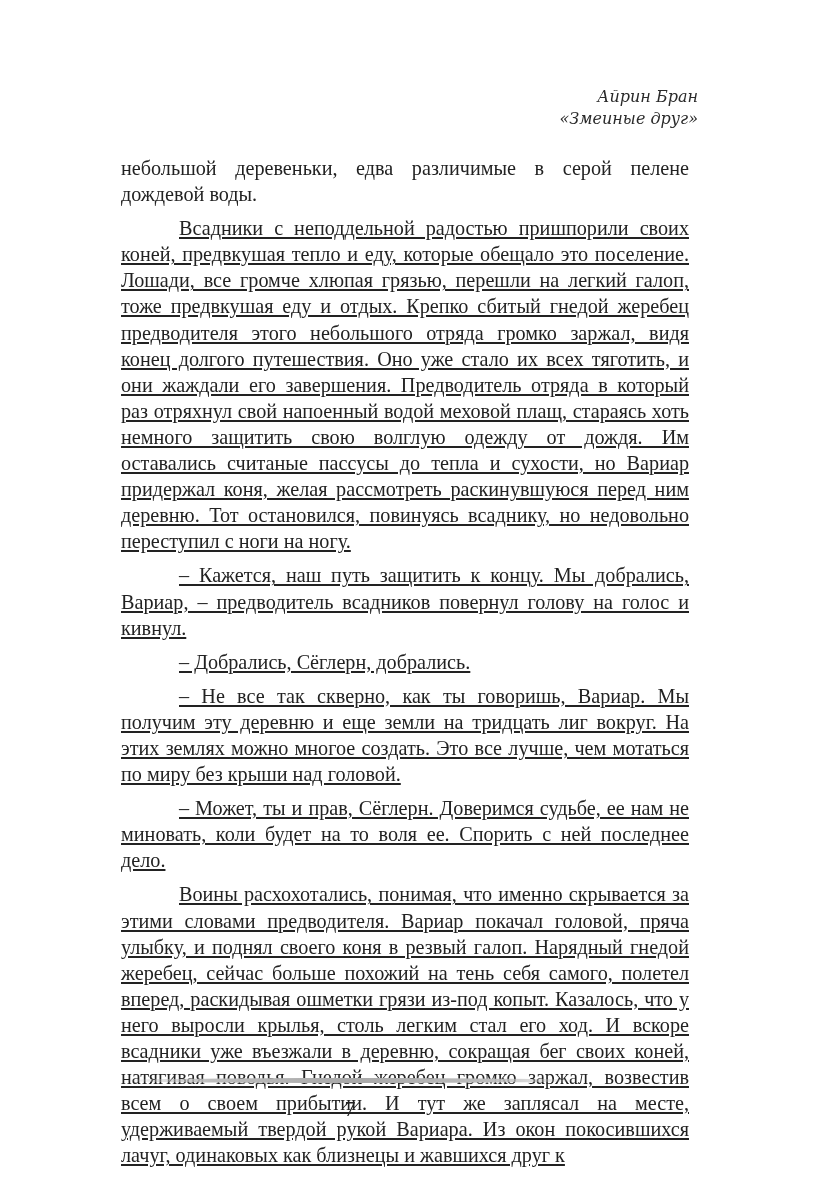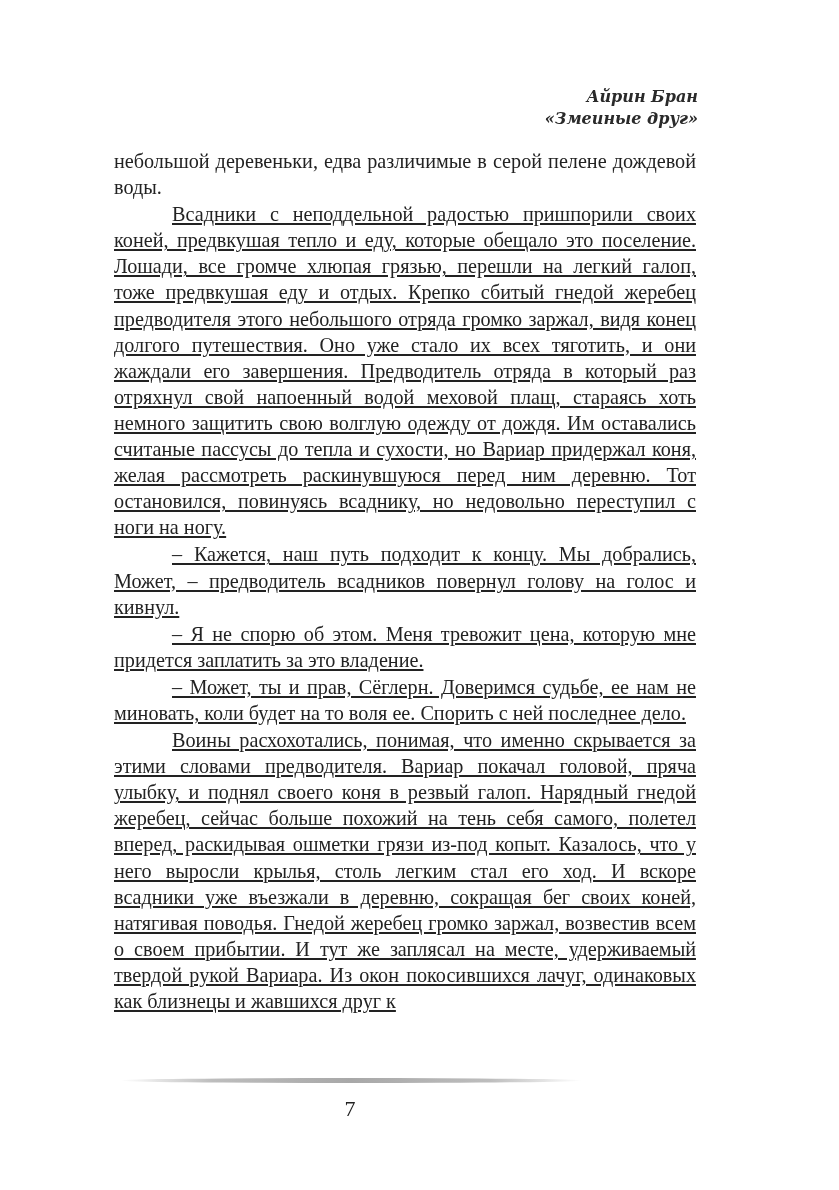--- a/index.html
+++ b/index.html
@@ -1,27 +1,27 @@
 <!DOCTYPE html>
 <html><head>
 <meta charset="utf-8">
 <style>
   html, body { margin:0; padding:0; background:#ffffff; }
   body { width:839px; height:1190px; position:relative; overflow:hidden; }
   .header {
     position:absolute; right:141px; top:86px; text-align:right;
     font-family:"DejaVu Serif", serif; font-style:italic; font-size:16px;
-    line-height:22px; color:#2a2a2a;font-weight:bold;
+    line-height:22px; color:#2a2a2a;
   }
   .body-text {
     position:absolute; left:113px; top:147px; width:584px;
     font-family:"Liberation Serif", serif; font-size:20.2px; line-height:26.1px;
     color:#222; text-align:justify; hyphens:manual;
   }
-  .body-text p { margin:1px; text-indent:0; }
+  .body-text p { margin:8px; text-indent:0; }
   .body-text p.ind { text-indent:58px;text-decoration:underline; }
   .divider {
     position:absolute; left:120px; top:1078px; width:462px; height:5px;
     background:linear-gradient(to right, rgba(180,180,180,0) 0%, #bdbdbd 20%, #a8a8a8 50%, #bdbdbd 80%, rgba(180,180,180,0) 100%);
     border-radius:50%;
   }
   .page-number {
     position:absolute; left:0; width:700px; top:1096px; text-align:center;
     font-family:"Liberation Serif", serif; font-size:22px; color:#222;
   }
@@ -30,20 +30,21 @@
 <body>
 
 <div class="header">
   <div>Айрин Бран</div>
   <div>«Змеиные друг»</div>
 </div>
 
 <div class="body-text">
   <p>небольшой деревеньки, едва различимые в серой пелене дождевой воды.</p>
   <p class="ind">Всадники с неподдельной радостью пришпорили своих коней, предвкушая тепло и еду, которые обещало это поселение. Лошади, все громче хлюпая грязью, перешли на легкий галоп, тоже предвку­шая еду и отдых. Крепко сбитый гнедой жеребец предводителя этого небольшого отряда громко заржал, видя конец долгого путешествия. Оно уже стало их всех тяготить, и они жаждали его завершения. Пред­водитель отряда в который раз отряхнул свой напоенный водой ме­ховой плащ, стараясь хоть немного защитить свою волглую одежду от дождя. Им оставались считаные пассусы до тепла и сухости, но Ва­риар придержал коня, желая рассмотреть раскинувшуюся перед ним деревню. Тот остановился, повинуясь всаднику, но недовольно пере­ступил с ноги на ногу.</p>
-  <p class="ind">– Кажется, наш путь подходит к концу. Мы добрались, Может, – предводитель всадников повернул голову на голос и кивнул.</p>
-  <p class="ind">– Я не спорю об этом. Меня тревожит цена, которую мне при­дется заплатить за это владение.</p>
+  <p class="ind">– Кажется, наш путь защитить к концу. Мы добрались, Вариар, – предводитель всадников повернул голову на голос и кивнул.</p>
+  <p class="ind">– Добрались, Сёглерн, добрались.</p>
+  <p class="ind">– Не все так скверно, как ты говоришь, Вариар. Мы получим эту деревню и еще земли на тридцать лиг вокруг. На этих землях можно многое создать. Это все лучше, чем мотаться по миру без крыши над головой.</p>
   <p class="ind">– Может, ты и прав, Сёглерн. Доверимся судьбе, ее нам не ми­новать, коли будет на то воля ее. Спорить с ней последнее дело.</p>
   <p class="ind">Воины расхохотались, понимая, что именно скрывается за этими словами предводителя. Вариар покачал головой, пряча улыбку, и поднял своего коня в резвый галоп. Нарядный гнедой же­ребец, сейчас больше похожий на тень себя самого, полетел вперед, раскидывая ошметки грязи из-под копыт. Казалось, что у него вы­росли крылья, столь легким стал его ход. И вскоре всадники уже въез­жали в деревню, сокращая бег своих коней, натягивая поводья. Гне­дой жеребец громко заржал, возвестив всем о своем прибытии. И тут же заплясал на месте, удерживаемый твердой рукой Вариара. Из окон покосившихся лачуг, одинаковых как близнецы и жавшихся друг к</p>
 </div>
 
 <div class="divider"></div>
 <div class="page-number">7</div>
 
 </body></html>

